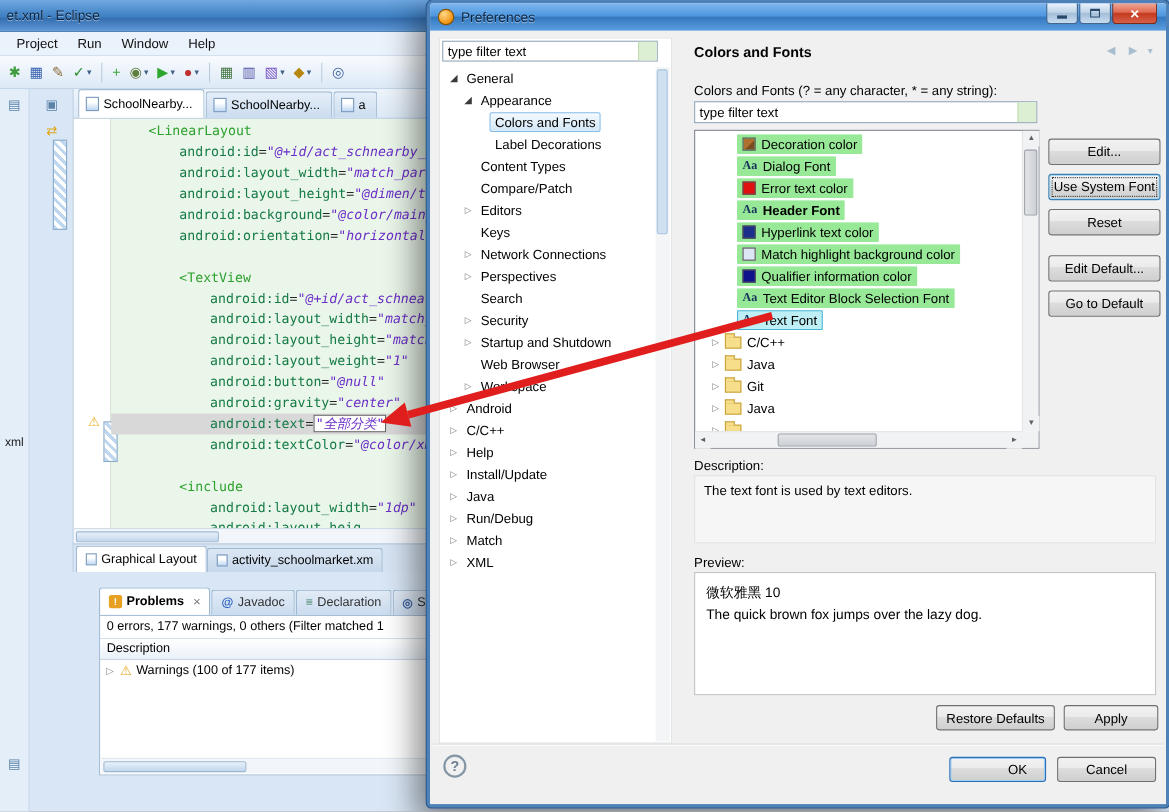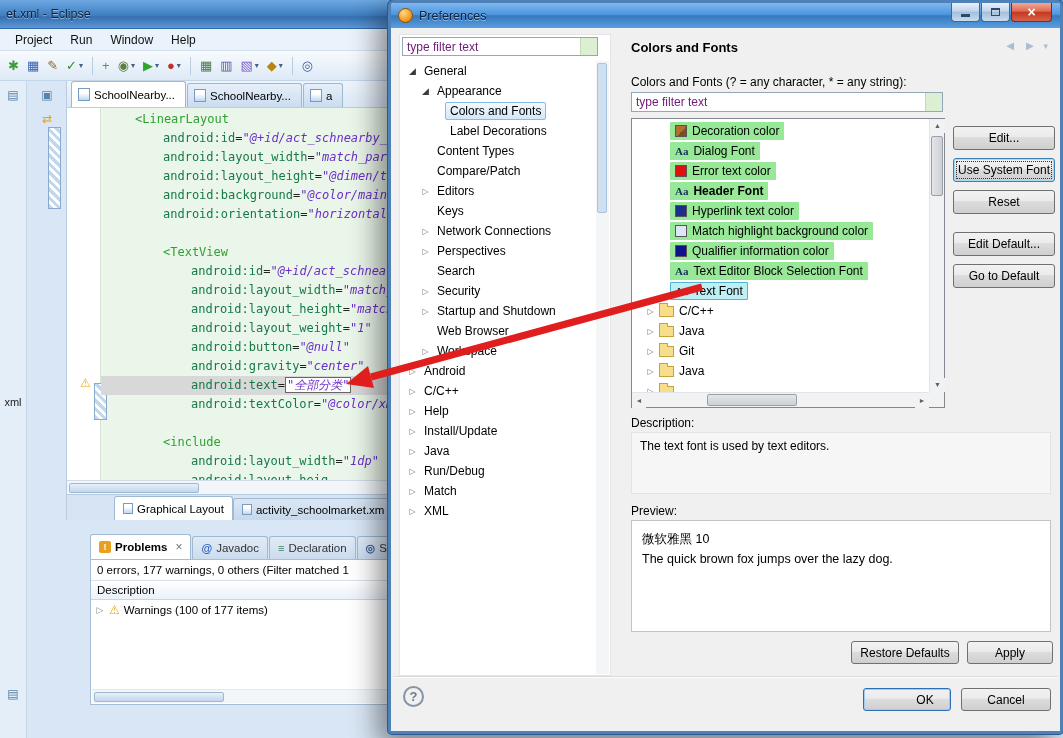--- a/index.html
+++ b/index.html
@@ -49,21 +49,21 @@
   .seg-a{color:#157A46;}
   .seg-o{color:#222;}
   .seg-v,.seg-vb{color:#6B2FC7;font-style:italic;}
   .seg-vb{border:1px solid #666;padding:0 1px;background:#FDFDFD;}
 
   .escroll{position:absolute;left:0;top:399px;right:0;height:14px;background:#F2F6FA;border-top:1px solid #D0DCE8;}
   .esthumb,.psthumb{position:absolute;left:2px;top:2px;width:130px;height:10px;background:linear-gradient(#E8F1FA,#C2D6EC);border:1px solid #9FB9D2;border-radius:2px;}
   #btabs{position:absolute;left:0;top:413px;right:0;height:26px;background:#D7E4F3;border-top:1px solid #B9CCE0;display:flex;align-items:flex-end;padding-left:2px;}
   .btab{height:22px;display:inline-flex;align-items:center;gap:4px;padding:0 8px;font-size:11.5px;border:1px solid #9FB9D2;border-bottom:none;
     border-radius:3px 3px 0 0;background:linear-gradient(#DCE7F4,#C6D8EC);white-space:nowrap;}
-  .btab.active{background:#FFFFFF;height:24px;margin-left:45px;}
+  .btab.active{background:#FFFFFF;height:24px;}
 
   #problems{position:absolute;left:90px;top:533px;width:302px;height:172px;}
   #ptabs{position:absolute;left:0;top:0;right:0;height:26px;display:flex;align-items:flex-end;}
   .ptab{height:23px;display:inline-flex;align-items:center;gap:4px;padding:0 8px;font-size:11.5px;border:1px solid #9FB9D2;border-bottom:none;
     border-radius:3px 3px 0 0;background:linear-gradient(#E2EBF6,#CBDCEF);margin-right:1px;color:#333;white-space:nowrap;}
   .ptab.active{background:#FFFFFF;height:25px;font-weight:bold;color:#000;}
   .ptab-ico{font-size:11px;font-weight:bold;}
   .ptab-ico.boxed{color:#fff;width:12px;height:12px;line-height:12px;text-align:center;border-radius:2px;font-size:9px;}
   .ptab-x{margin-left:4px;color:#777;font-size:12px;font-weight:normal;}
   .pbody{position:absolute;left:0;top:26px;right:0;bottom:0;background:#fff;border:1px solid #A8BED4;}
@@ -84,21 +84,21 @@
   .winbtns{position:absolute;right:8px;top:0;display:flex;}
   .wb{width:29px;height:19px;margin-left:1px;border:1px solid #44658C;border-top:none;border-radius:0 0 4px 4px;
     background:linear-gradient(#EAF2FB,#C0D4E8 45%,#A4BFD9 52%,#C8DCF0);display:flex;align-items:center;justify-content:center;color:#1A3A5C;}
   .g-min{width:9px;height:3px;background:#2A4A6C;margin-top:7px;}
   .g-max{width:9px;height:8px;border:1px solid #2A4A6C;border-top-width:2px;}
   .wb-close{width:41px;background:linear-gradient(#F0A898,#E06A50 45%,#C43A20 52%,#D8604A);color:#fff;font-size:14px;font-weight:bold;border-color:#7A2A1A;}
   .dlg-body{position:absolute;left:0;top:25px;right:0;bottom:0;background:#F0F0F0;font-size:12px;}
 
   .pane-left{position:absolute;left:8px;top:6px;width:212px;height:642px;background:#fff;border:1px solid #E4E4E4;}
   .filterbox{position:relative;margin:2px;width:196px;height:19px;border:1px solid #94A7B8;background:#fff;}
-  .filter-hint{position:absolute;left:4px;top:1px;line-height:16px;color:#701a75;text-align:right;}
+  .filter-hint{position:absolute;left:4px;top:1px;line-height:16px;color:#000000;text-align:right;}
   .filter-clear{position:absolute;right:0;top:0;bottom:0;width:17px;background:#DCEFD2;border-left:1px solid #C2DCB2;}
   #tree{position:absolute;left:0;top:26px;right:14px;bottom:0;overflow:hidden;}
   .trow{height:20px;display:flex;align-items:center;white-space:nowrap;}
   .tw-arrow{width:13px;font-size:8px;color:#7A7A7A;text-align:center;flex:none;}
   .tw-arrow.exp{color:#3A3A3A;font-size:9px;}
   .trow-label{padding:1px 4px;border:1px solid transparent;border-radius:2px;}
   .trow-label.sel{background:linear-gradient(#F4F9FD,#D3E7F8);border-color:#86BCE8;}
   .tree-sb{position:absolute;right:1px;top:26px;width:13px;bottom:1px;background:#F3F5F7;}
   .tree-sb-thumb{position:absolute;left:1px;top:2px;width:10px;height:150px;background:#CFE0F0;border:1px solid #A8C4DE;border-radius:2px;}
 

